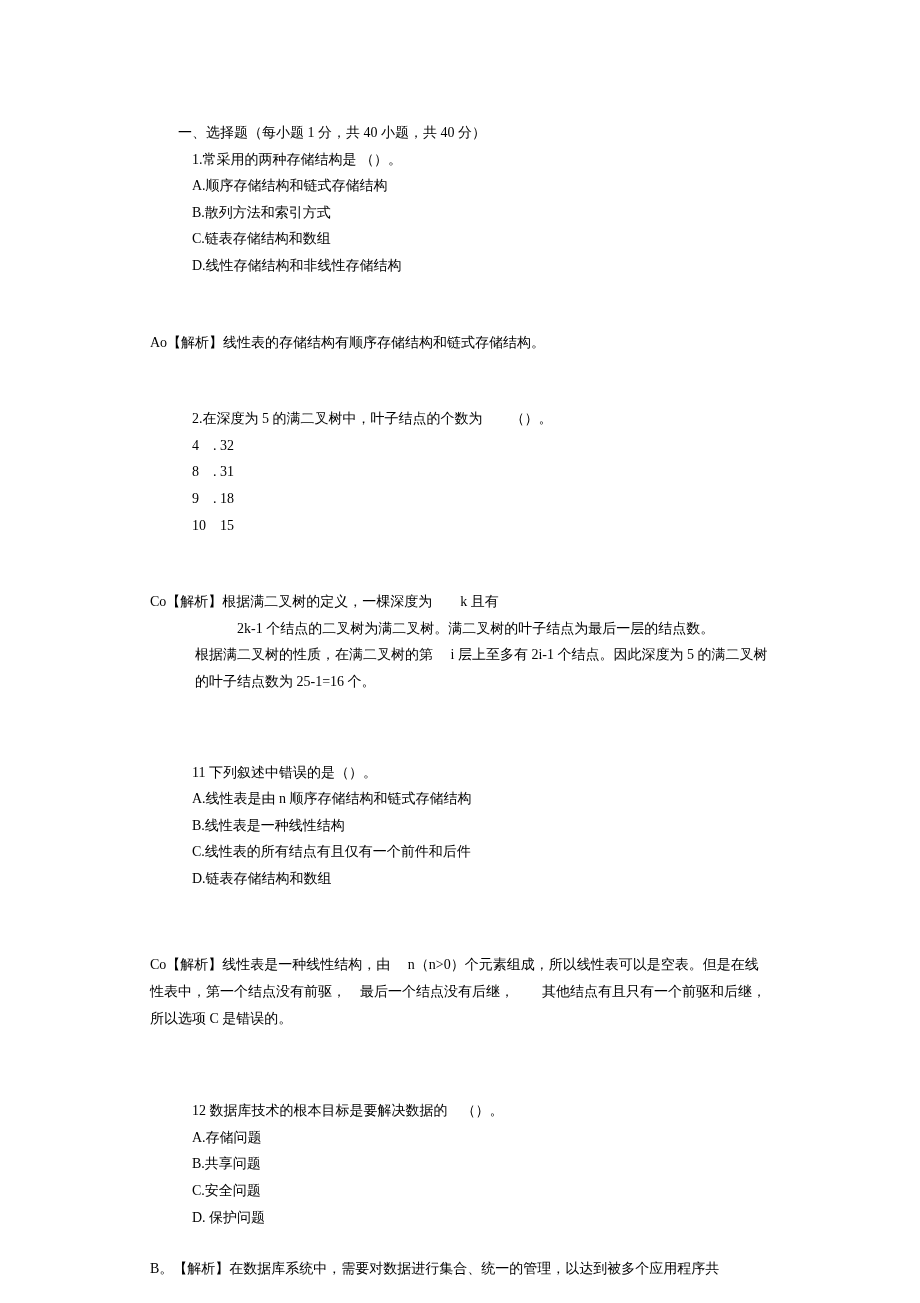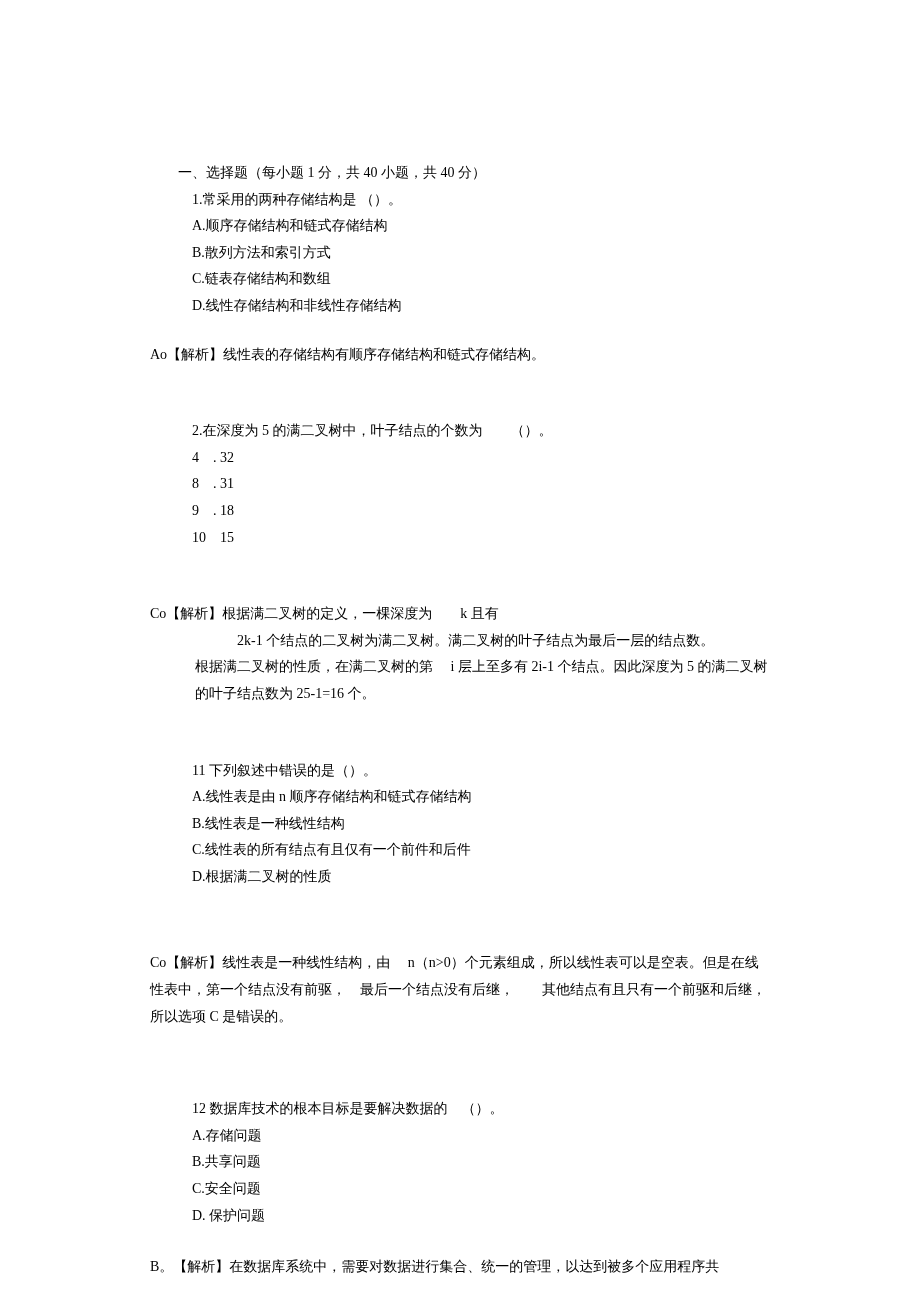--- a/index.html
+++ b/index.html
@@ -7,21 +7,20 @@
       font-size: 14px;
       line-height: 1.9;
       color: #000;
       background: #fff;
       margin: 0;
       padding: 120px 150px 60px 150px;
       width: 620px;
     }
     .section-title {
       text-indent: 28px;
-      margin-top: 40px;
     }
     .q-line {
       text-indent: 42px;
     }
     .opt {
       text-indent: 42px;
     }
     .answer-header {
       text-indent: 0;
     }
@@ -42,36 +41,36 @@
 </head>
 <body>
 
 <p class="section-title">一、选择题（每小题 1 分，共 40 小题，共 40 分）</p>
 <p class="q-line">1.常采用的两种存储结构是 （）。</p>
 <p class="opt">A.顺序存储结构和链式存储结构</p>
 <p class="opt">B.散列方法和索引方式</p>
 <p class="opt">C.链表存储结构和数组</p>
 <p class="opt">D.线性存储结构和非线性存储结构</p>
 
-<p class="answer-header block-gap" style="margin-top:22px">Ao【解析】线性表的存储结构有顺序存储结构和链式存储结构。</p>
+<p class="answer-header block-gap" style="margin-top:50px">Ao【解析】线性表的存储结构有顺序存储结构和链式存储结构。</p>
 
 <p class="q-line" style="margin-top:50px">2.在深度为 5 的满二叉树中，叶子结点的个数为  （）。</p>
 <p class="opt">4 . 32</p>
 <p class="opt">8 . 31</p>
 <p class="opt">9 . 18</p>
 <p class="opt">10 15</p>
 
 <p class="answer-header" style="margin-top:50px">Co【解析】根据满二叉树的定义，一棵深度为  k 且有</p>
 <p class="analysis-indent" style="text-indent:42px">2k-1 个结点的二叉树为满二叉树。满二叉树的叶子结点为最后一层的结点数。   根据满二叉树的性质，在满二叉树的第  i 层上至多有 2i-1 个结点。因此深度为 5 的满二叉树的叶子结点数为 25-1=16 个。</p>
 
-<p class="q-line" style="margin-top:50px">11 下列叙述中错误的是（）。</p>
+<p class="q-line" style="margin-top:64px">11 下列叙述中错误的是（）。</p>
 <p class="opt">A.线性表是由 n 顺序存储结构和链式存储结构</p>
 <p class="opt">B.线性表是一种线性结构</p>
 <p class="opt">C.线性表的所有结点有且仅有一个前件和后件</p>
-<p class="opt">D.根据满二叉树的性质</p>
+<p class="opt">D.链表存储结构和数组</p>
 
 <p class="analysis" style="margin-top:60px">Co【解析】线性表是一种线性结构，由  n（n&gt;0）个元素组成，所以线性表可以是空表。但是在线性表中，第一个结点没有前驱， 最后一个结点没有后继，  其他结点有且只有一个前驱和后继，所以选项 C 是错误的。</p>
 
 <p class="q-line" style="margin-top:66px">12 数据库技术的根本目标是要解决数据的 （）。</p>
 <p class="opt">A.存储问题</p>
 <p class="opt">B.共享问题</p>
 <p class="opt">C.安全问题</p>
 <p class="opt">D. 保护问题</p>
 
 <p class="analysis" style="margin-top:25px">B。【解析】在数据库系统中，需要对数据进行集合、统一的管理，以达到被多个应用程序共</p>

